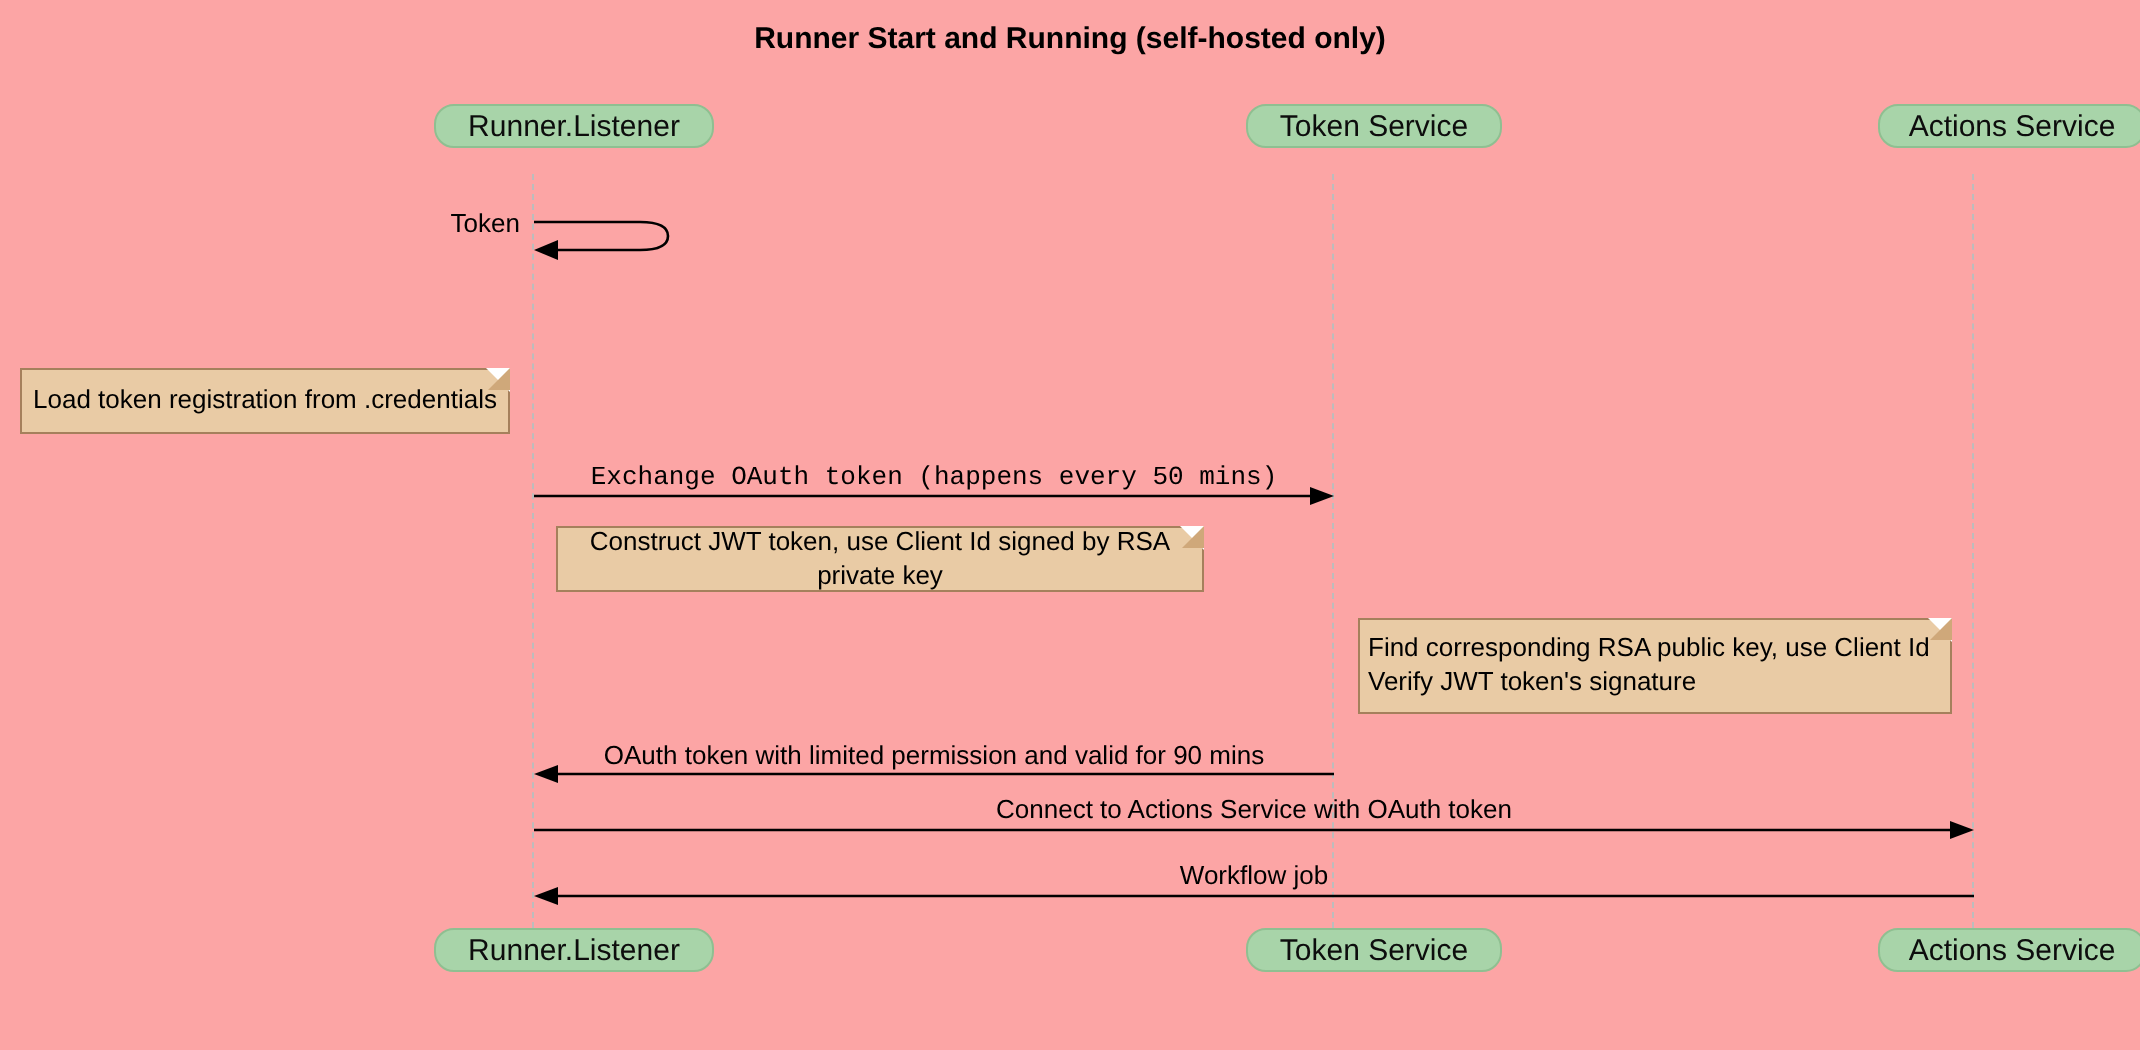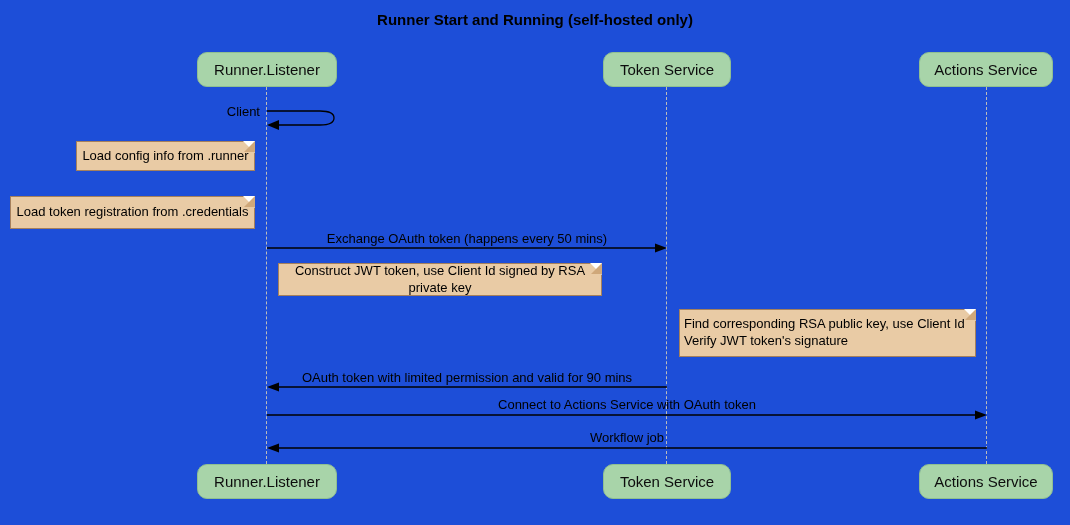--- a/index.html
+++ b/index.html
@@ -5,46 +5,47 @@
   html, body {
     margin: 0;
     padding: 0;
     background: #ffffff;
     font-family: "Liberation Sans", sans-serif;
   }
   .canvas {
     position: relative;
     width: 1070px;
     height: 525px;
-    background: #1d4ed8;
+    background: #fca5a5;
     overflow: hidden;
   }
   .diagram-title {
     position: absolute;
     top: 11px;
     left: 0;
     width: 1070px;
     text-align: center;
     font-size: 15px;
     font-weight: bold;
     color: #000000;
   }
   .participant {
     position: absolute;
-    height: 35px;
+    height: 22px;
     background: #a8d4a9;
     border: 1px solid #8fbf91;
     border-radius: 10px;
     box-sizing: border-box;
     display: flex;
     align-items: center;
     justify-content: center;
     font-size: 15px;
     color: #0d0d0d;
     z-index: 3;
+    margin-left: 20px;
   }
   .p-runner-top    { left: 197px; top: 52px;  width: 140px; }
   .p-token-top     { left: 603px; top: 52px;  width: 128px; }
   .p-actions-top   { left: 919px; top: 52px;  width: 134px; }
   .p-runner-bottom { left: 197px; top: 464px; width: 140px; }
   .p-token-bottom  { left: 603px; top: 464px; width: 128px; }
   .p-actions-bottom{ left: 919px; top: 464px; width: 134px; }
 
   .lifeline {
     position: absolute;
@@ -66,21 +67,21 @@
   }
 
   .msg-label {
     position: absolute;
     font-size: 13px;
     color: #000000;
     z-index: 3;
     white-space: nowrap;
   }
   .lbl-start { left: 180px; top: 104px; width: 80px;  text-align: right; }
-  .lbl-msg2  { left: 267px; top: 231px; width: 400px; text-align: center; }
+  .lbl-msg2  { left: 267px; top: 231px; width: 400px; text-align: center; font-family: Liberation Mono, monospace; }
   .lbl-msg3  { left: 267px; top: 370px; width: 400px; text-align: center; }
   .lbl-msg4  { left: 267px; top: 397px; width: 720px; text-align: center; }
   .lbl-msg5  { left: 267px; top: 430px; width: 720px; text-align: center; }
 
   .note {
     position: absolute;
     background: #e9cba5;
     border: 1px solid #a5805c;
     box-sizing: border-box;
     font-size: 13px;
@@ -109,21 +110,21 @@
     position: absolute;
     top: -1px;
     right: -1px;
     width: 0;
     height: 0;
     border-style: solid;
     border-width: 0 0 11px 11px;
     border-color: transparent transparent #cfa87a transparent;
   }
   .note-1 { left: 76px;  top: 141px; width: 179px; height: 30px; }
-  .note-2 { left: 10px;  top: 196px; width: 245px; height: 33px; }
+  .note-2 { left: 10px;  top: 184px; width: 245px; height: 33px; }
   .note-3 { left: 278px; top: 263px; width: 324px; height: 33px; }
   .note-4 {
     left: 679px; top: 309px; width: 297px; height: 48px;
     justify-content: flex-start;
     text-align: left;
     padding-left: 4px;
   }
 </style>
 </head>
 <body>
@@ -165,25 +166,24 @@
       <line x1="267" y1="415" x2="976" y2="415" stroke="#000000" stroke-width="1.3"></line>
       <polygon points="987,415 975,410.5 975,419.5" fill="#000000"></polygon>
     </g>
 
     <g>
       <line x1="987" y1="448" x2="278" y2="448" stroke="#000000" stroke-width="1.3"></line>
       <polygon points="267,448 279,443.5 279,452.5" fill="#000000"></polygon>
     </g>
   </svg>
 
-  <div class="msg-label lbl-start">Client</div>
+  <div class="msg-label lbl-start">Token</div>
   <div class="msg-label lbl-msg2">Exchange OAuth token (happens every 50 mins)</div>
   <div class="msg-label lbl-msg3">OAuth token with limited permission and valid for 90 mins</div>
   <div class="msg-label lbl-msg4">Connect to Actions Service with OAuth token</div>
   <div class="msg-label lbl-msg5">Workflow job</div>
 
-  <div class="note note-1">Load config info from .runner</div>
   <div class="note note-2">Load token registration from .credentials</div>
   <div class="note note-3">Construct JWT token, use Client Id signed by RSA private key</div>
   <div class="note note-4">Find corresponding RSA public key, use Client Id
 Verify JWT token's signature</div>
 
 </div>
 
 </body></html>

